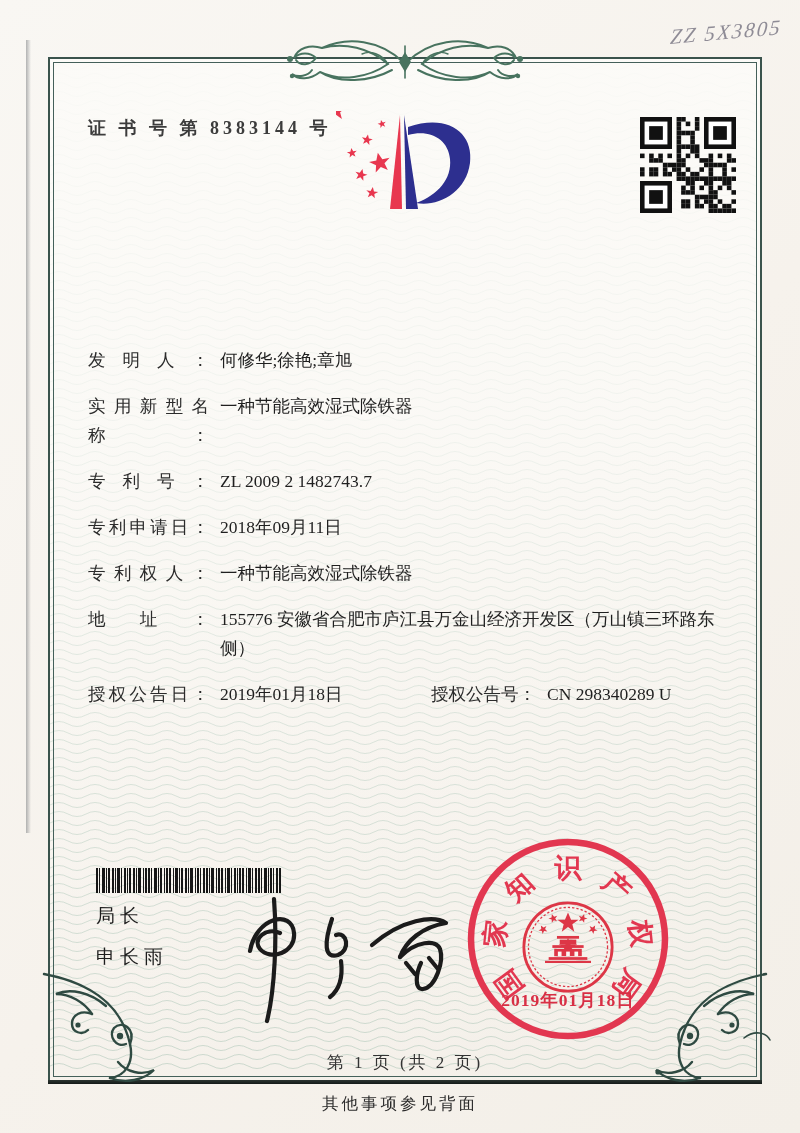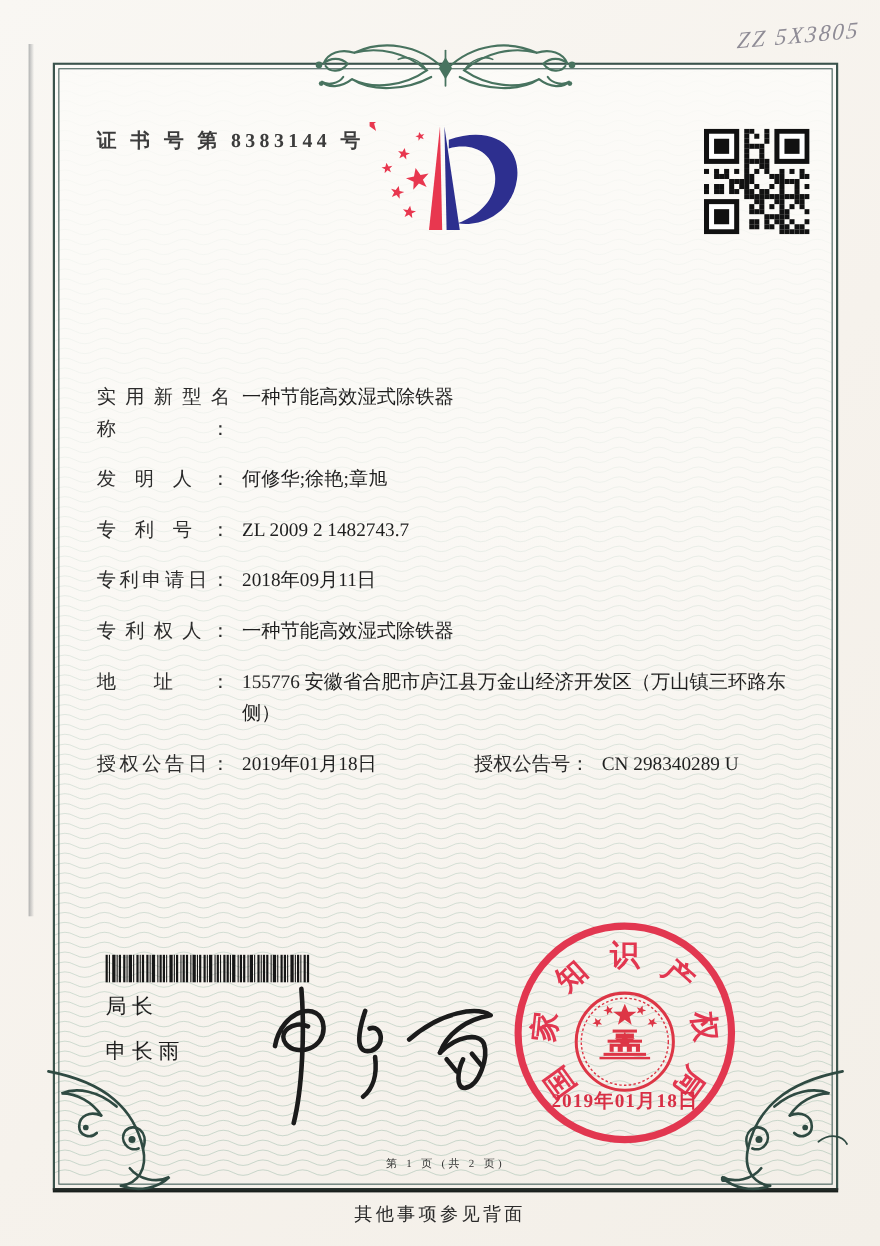--- a/index.html
+++ b/index.html
@@ -41,21 +41,21 @@
   .barcode{position:absolute;left:46px;top:809px;width:192px;height:25px;display:flex;align-items:stretch;}
   .barcode div{background:#161616;margin-right:0;}
   .signoff{position:absolute;left:46px;top:836px;font-size:19px;letter-spacing:5px;line-height:41px;color:#1d1d1d;}
   .signature{position:absolute;left:160px;top:828px;width:260px;height:150px;}
   .seal{position:absolute;left:412px;top:776px;width:212px;height:212px;}
   .seal svg{position:absolute;inset:0;}
   .seal-ch{position:absolute;left:50%;top:50%;font-size:27px;font-weight:bold;color:#e23750;
     font-family:"Liberation Serif","DejaVu Serif",serif;}
   .seal-date{position:absolute;left:0;right:0;top:153px;text-align:center;
     font-size:17.5px;font-weight:bold;color:#d82f45;letter-spacing:1px;}
-  .page-info{position:absolute;left:0;right:0;top:992px;text-align:center;font-size:10px;
+  .page-info{position:absolute;left:0;right:0;top:992px;text-align:center;font-size:17px;
     letter-spacing:3px;color:#333;}
   .back-note{position:absolute;left:0;right:0;top:1093px;text-align:center;font-size:16.5px;
     letter-spacing:3px;color:#2a2a2a;}
   .corner{position:absolute;width:128px;height:128px;pointer-events:none;}
   .corner.bl{left:-12px;bottom:-16px;transform:scaleX(-1);}
   .corner.br{right:-12px;bottom:-16px;}
   .top-flourish{position:absolute;left:50%;top:-27px;transform:translateX(-50%);width:270px;height:62px;}
 </style>
 </head>
 <body>
@@ -281,26 +281,26 @@
         <g>
           <rect x="60" y="0" width="30" height="30" fill="#111"></rect>
           <rect x="64.28571428571428" y="4.285714285714286" width="21.428571428571427" height="21.428571428571427" fill="#fff"></rect>
           <rect x="68.57142857142857" y="8.571428571428571" width="12.857142857142858" height="12.857142857142858" fill="#111"></rect>
         </g>
       </svg>
 
 
     <div class="fields">
       <div class="frow">
+        <span class="flabel">发明人：</span>
+        <span class="fvalue">何修华;徐艳;章旭</span>
+      </div>
+      <div class="frow">
         <span class="flabel">实用新型名称：</span>
         <span class="fvalue">一种节能高效湿式除铁器</span>
-      </div>
-      <div class="frow">
-        <span class="flabel">发明人：</span>
-        <span class="fvalue">何修华;徐艳;章旭</span>
       </div>
       <div class="frow">
         <span class="flabel">专利号：</span>
         <span class="fvalue">ZL 2009 2 1482743.7</span>
       </div>
       <div class="frow">
         <span class="flabel">专利申请日：</span>
         <span class="fvalue">2018年09月11日</span>
       </div>
       <div class="frow">

